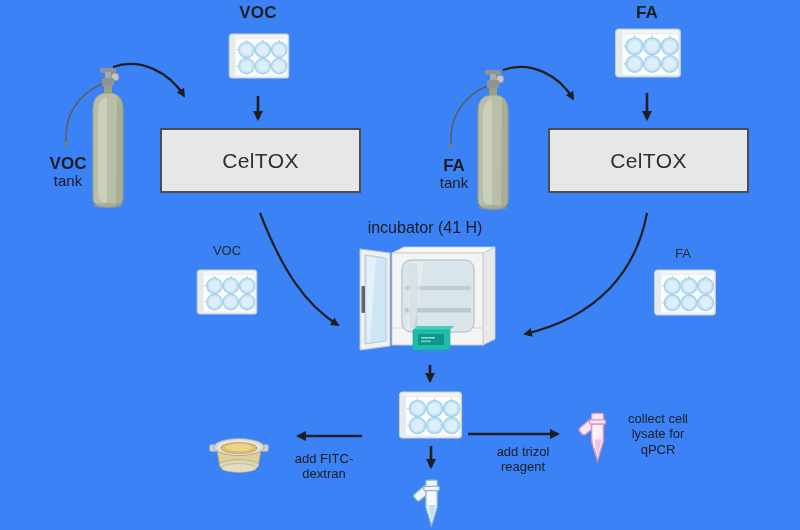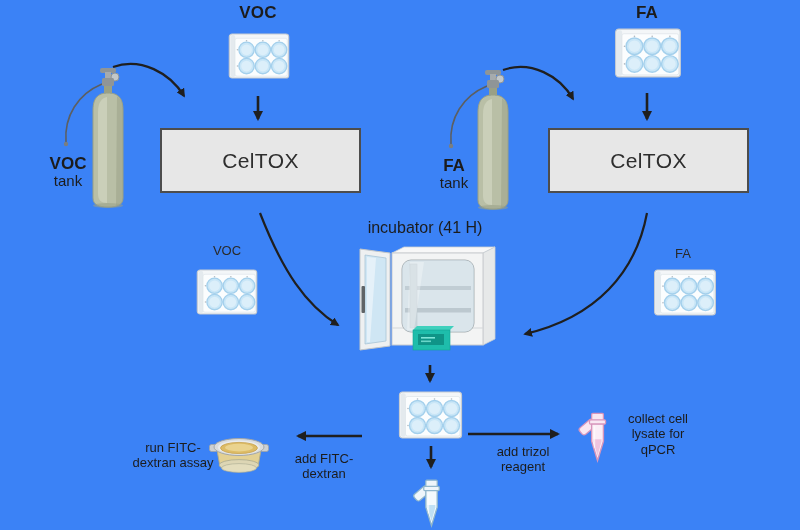--- a/index.html
+++ b/index.html
@@ -169,22 +169,20 @@
     <polygon points="8,7 38,11 38,104 8,108" fill="#eef0f1" stroke="#c2c6c8" stroke-width="1"></polygon>
     <polygon points="13,13 34,16 34,99 13,102" fill="var(--glass)" stroke="#a8c4d6" stroke-width="0.8"></polygon>
     <polygon points="15,15 24,16 18,100 15,100" fill="#ffffff" opacity="0.45"></polygon>
     <rect x="9.5" y="44" width="3.5" height="27" rx="1" fill="#5f6467"></rect>
   </svg>
 
   <svg class="abs" style="left:398px;top:391px;" width="65" height="48" viewBox="0 0 64 48">
       <use href="#sym-plate"></use>
     </svg>
 
-  <div class="lbl" style="left:123px;top:440px;width:100px;">run FITC-
-dextran assay</div>
   <svg class="abs" style="left:209px;top:434px;" width="60" height="48" viewBox="0 0 60 48">
     <path d="M8,16 L10.5,30 Q30,38 49.5,30 L52,16" fill="#e3d194" stroke="#b5ab83" stroke-width="0.9"></path>
     <ellipse cx="30" cy="31" rx="20" ry="5.4" fill="#ddd6b4" stroke="#a9a98f" stroke-width="0.8"></ellipse>
     <ellipse cx="30" cy="34" rx="17.5" ry="4.4" fill="#e3ddbd" stroke="#b0b096" stroke-width="0.7"></ellipse>
     <rect x="0.5" y="10.5" width="8" height="7" rx="2" fill="#cdd0d2" stroke="#9fa3a5" stroke-width="0.8"></rect>
     <rect x="51.5" y="10.5" width="8" height="7" rx="2" fill="#cdd0d2" stroke="#9fa3a5" stroke-width="0.8"></rect>
     <ellipse cx="30" cy="13" rx="25" ry="8.5" fill="#d9dcde" stroke="#a3a7a9" stroke-width="1"></ellipse>
     <ellipse cx="30" cy="13.5" rx="21" ry="6.9" fill="#e9ebec"></ellipse>
     <ellipse cx="30" cy="14" rx="18.5" ry="5.6" fill="var(--amber)" stroke="#c8a24d" stroke-width="0.8"></ellipse>
     <ellipse cx="30" cy="13.6" rx="14" ry="3.8" fill="var(--amber_light)" opacity="0.85"></ellipse>

